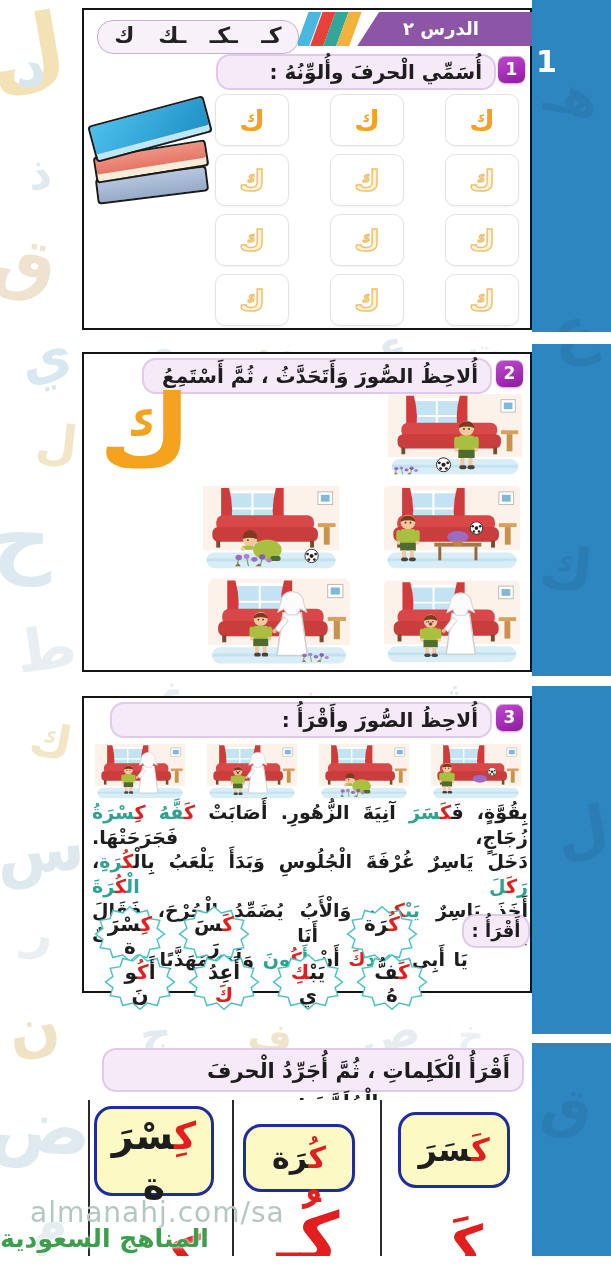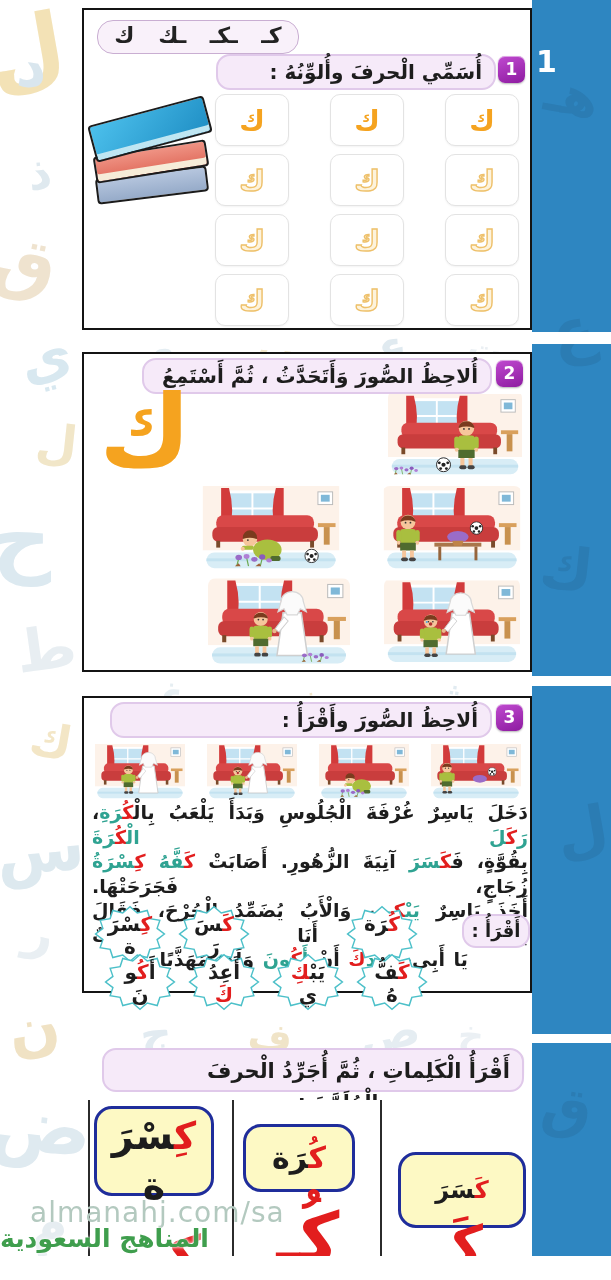--- a/index.html
+++ b/index.html
@@ -187,20 +187,27 @@
       <span class="pat" style="left: 556px; top: 800px; font-size: 60px; color: rgb(43, 124, 179); transform: rotate(-10deg);">ل</span>
       <span class="pat" style="left: 542px; top: 1080px; font-size: 56px; color: rgb(43, 124, 179); transform: rotate(8deg);">ق</span>
     </div>
   <div class="strip-gap" style="top:332px;height:12px"></div>
   <div class="strip-gap" style="top:676px;height:10px"></div>
   <div class="strip-gap" style="top:1034px;height:9px"></div>
   <div id="page-num">1</div>
 
   <section class="panel" style="top:8px;height:322px">
     <div id="letter-forms-pill">كـ ـكـ ـك ك</div>
+    <div id="banner">
+      <div class="stripe" style="left:4px;background:#49b8e0"></div>
+      <div class="stripe" style="left:18px;background:#e8403a"></div>
+      <div class="stripe" style="left:31px;background:#2fa89a"></div>
+      <div class="stripe" style="left:44px;background:#f2b23c"></div>
+      <div id="banner-purple">الدرس ٢</div>
+    </div>
     <div class="badge" style="left:414px;top:46px">1</div>
     <div class="pill" style="left:132px;top:44px;width:280px;height:36px">أُسَمِّي الْحرفَ وأُلوِّنُهُ :</div>
 
     <div id="books">
       <div class="book" style="left:12px;top:84px;width:112px;height:26px;background:linear-gradient(#b6c6de,#96abc9);transform:rotate(-7deg)"></div>
       <div class="book" style="left:10px;top:60px;width:114px;height:27px;background:linear-gradient(#ef9384,#e06a5a);box-shadow:inset 0 -7px 0 #f6ecd8;transform:rotate(-9deg)"></div>
       <div class="book" style="left:6px;top:22px;width:120px;height:38px;background:linear-gradient(140deg,#4cc0ec,#1f8ec4);box-shadow:inset 0 -6px 0 #bfe6f2;transform:rotate(-15deg)"></div>
     </div>
 
     <div class="cell solid" style="left:361px;top:84px">ك</div>
@@ -298,22 +305,22 @@
     <div class="scene" style="left:338px;top:46px;width:108px;height:58px">
       <svg viewBox="0 0 140 90">
           <use href="#sym-room" width="140" height="90"></use>
           <use href="#sym-boy" x="10" y="26" width="30" height="52"></use>
           <use href="#sym-ball" x="88" y="36" width="14" height="14"></use>
           <ellipse cx="76" cy="54" rx="11" ry="6" fill="#9a6cc8"></ellipse>
         </svg>
     </div>
 
     <div id="paragraph">
+      <div class="para-line"><span class="c-k">بِقُوَّةٍ، فَ</span><span class="c-r">كَ</span><span class="c-t">سَرَ</span><span class="c-k"> آنِيَةَ الزُّهُورِ. أَصَابَتْ </span><span class="c-r">كَ</span><span class="c-t">فَّهُ</span><span class="c-k"> </span><span class="c-r">كِ</span><span class="c-t">سْرَةُ</span><span class="c-k"> زُجَاجٍ، فَجَرَحَتْهَا.</span></div>
       <div class="para-line"><span class="c-k">دَخَلَ يَاسِرٌ غُرْفَةَ الْجُلُوسِ وَبَدَأَ يَلْعَبُ بِالْ</span><span class="c-r">كُ</span><span class="c-t">رَةِ</span><span class="c-k">، </span><span class="c-t">رَ</span><span class="c-r">كَ</span><span class="c-t">لَ الْ</span><span class="c-r">كُ</span><span class="c-t">رَةَ</span></div>
-      <div class="para-line"><span class="c-k">بِقُوَّةٍ، فَ</span><span class="c-r">كَ</span><span class="c-t">سَرَ</span><span class="c-k"> آنِيَةَ الزُّهُورِ. أَصَابَتْ </span><span class="c-r">كَ</span><span class="c-t">فَّهُ</span><span class="c-k"> </span><span class="c-r">كِ</span><span class="c-t">سْرَةُ</span><span class="c-k"> زُجَاجٍ، فَجَرَحَتْهَا.</span></div>
       <div class="para-line"><span class="c-k">أَخَذَ يَاسِرٌ </span><span class="c-t">يَبْ</span><span class="c-r">كِ</span><span class="c-t">ي</span><span class="c-k">، وَالْأَبُ يُضَمِّدُ الْجُرْحَ، فَقَالَ يَاسِرٌ: أَنَا آسِفٌ</span></div>
       <div class="para-line"><span class="c-k">يَا أَبِي، </span><span class="c-t">أَعِدُ</span><span class="c-r">كَ</span><span class="c-k"> أَنْ </span><span class="c-t">أَ</span><span class="c-r">كُ</span><span class="c-t">ونَ</span><span class="c-k"> وَلَدًا مُهَذَّبًا.</span></div>
     </div>
 
     <div class="pill" style="left:378px;top:216px;width:68px;height:34px;font-size:18px;text-align:center;padding:4px 6px">أَقْرَأُ :</div>
 
     <div class="star" style="left:256px;top:207px">
         <svg>
           <use href="#sym-star" width="84" height="58"></use>
         </svg>
@@ -359,21 +366,21 @@
 
   <div class="badge" style="left:496px;top:1052px;z-index:3">4</div>
   <div class="pill" style="left:102px;top:1048px;width:422px;height:44px;font-size:21px;line-height:34px;z-index:3">أَقْرَأُ الْكَلِماتِ ، ثُمَّ أُجَرِّدُ الْحرفَ</div>
   <div style="position:absolute;left:288px;top:1090px;width:100px;z-index:3;direction:rtl;font-weight:bold;font-size:20px;color:var(--ink);text-align:center">الْمُلَوَّنَ :</div>
 
   <div id="s4-table"></div>
   <div class="vline" style="left:88px"></div>
   <div class="vline" style="left:232px"></div>
   <div class="vline" style="left:380px"></div>
 
-  <div class="word-card" style="left:398px;top:1152px;width:128px;height:76px;font-size:24px;line-height:70px"><span><span class="c-r">كَ</span><span class="c-k">سَرَ</span></span></div>
+  <div class="word-card" style="left:398px;top:1112px;width:112px;height:76px;font-size:32px;line-height:70px"><span><span class="c-r">كَ</span><span class="c-k">سَرَ</span></span></div>
   <div class="word-card" style="left:243px;top:1124px;width:112px;height:68px;font-size:30px;line-height:62px"><span><span class="c-r">كُ</span><span class="c-k">رَة</span></span></div>
   <div class="word-card" style="left:94px;top:1106px;width:120px;height:90px;font-size:38px;line-height:50px;padding-top:2px"><span><span class="c-r">كِ</span><span class="c-k">سْرَ</span><br><span class="c-k">ة</span></span></div>
 
   <div class="extract" style="left:408px;top:1214px;width:100px;font-size:54px">كَـ</div>
   <div class="extract" style="left:258px;top:1198px;width:100px;font-size:68px">كُـ</div>
   <div class="extract" style="left:126px;top:1224px;width:100px;font-size:54px">كِـ</div>
 
   <div id="bottom-strip"></div>
   <div id="wm-site">almanahj.com/sa</div>
   <div id="wm-brand">المناهج السعودية</div>

